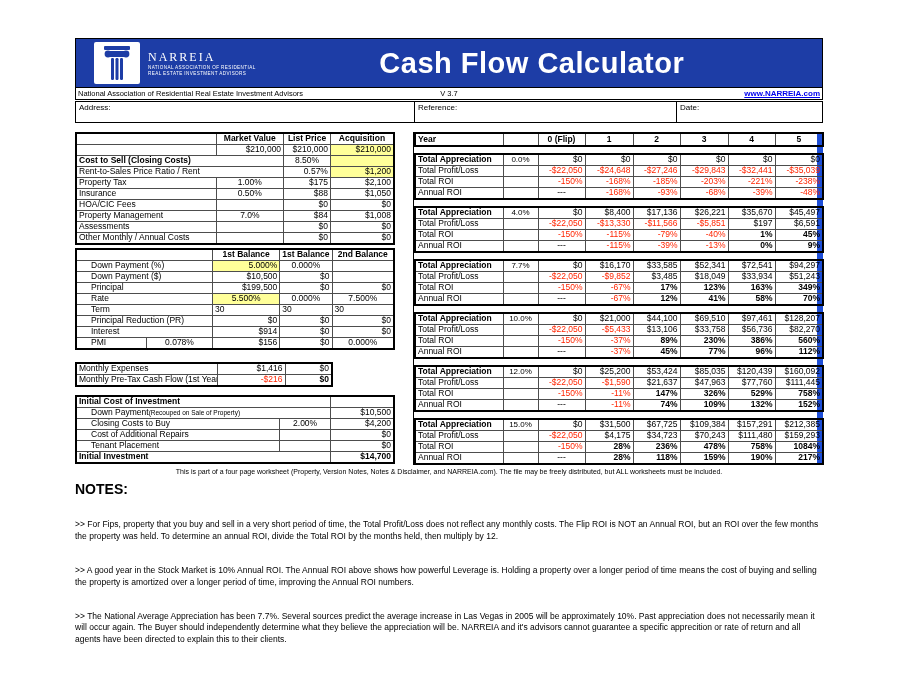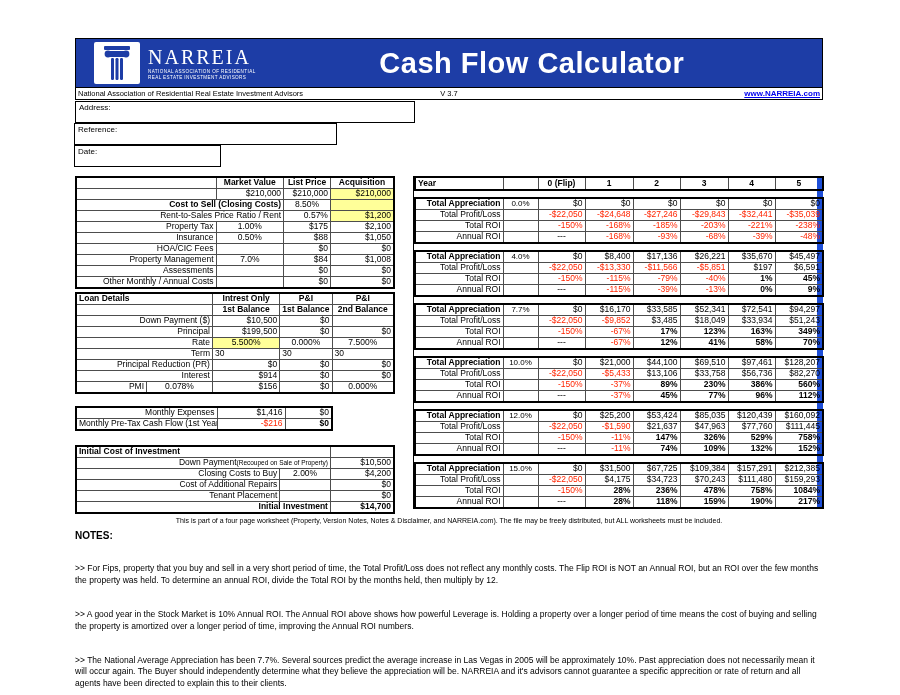--- a/index.html
+++ b/index.html
@@ -3,73 +3,73 @@
 <meta charset="utf-8">
 <style>
   html,body{margin:0;padding:0;background:#fff;}
   .sheet{position:relative;width:900px;height:695px;background:#fff;font-family:"Liberation Sans",sans-serif;color:#000;overflow:hidden;}
   .content{position:absolute;left:75px;top:38px;width:748px;}
 
   
   .banner{display:flex;align-items:center;height:50px;background:#1d3da6;border:1px solid #000;box-sizing:border-box;}
   .logo-box{width:46px;height:42px;background:#fff;border-radius:2px;margin-left:18px;display:flex;align-items:center;justify-content:center;flex:none;}
   .logo-text{margin-left:8px;color:#fff;}
-  .logo-acronym{font-family:"Liberation Serif",serif;font-size:20px;letter-spacing:2px;}
+  .logo-acronym{font-family:"Liberation Serif",serif;font-size:12px;letter-spacing:2px;}
   .logo-sub{font-size:4.6px;letter-spacing:.4px;text-transform:uppercase;line-height:1.25;}
   .banner-title{flex:1;text-align:center;color:#fff;font-weight:bold;font-size:29px;letter-spacing:.5px;padding-right:14px;white-space:nowrap;}
 
   
   .info-bar{position:relative;display:flex;align-items:center;justify-content:space-between;height:12px;border:1px solid #000;border-top:none;box-sizing:border-box;font-size:7.5px;padding:0 2px;}
   .info-version{position:absolute;left:0;right:0;text-align:center;}
   .info-link{color:#0000ee;text-decoration:underline;font-weight:bold;font-size:8px;position:relative;z-index:1;}
 
   
-  .fields-row{display:flex;margin-top:1px;flex-direction:column;}
+  .fields-row{display:flex;margin-top:1px;}
   .field{border:1px solid #000;box-sizing:border-box;height:22px;font-size:8px;padding:1px 3px;}
   .field+.field{margin-left:-1px;}
   .f-address{width:340px;}
   .f-reference{width:263px;}
   .f-date{width:147px;}
 
   
   .main{display:flex;margin-top:9px;align-items:flex-start;}
   .left-col{width:320px;flex:none;}
   .right-col{width:410px;flex:none;margin-left:18px;}
 
   
   .grid{border-collapse:collapse;table-layout:fixed;font-size:8.5px;line-height:1.1;}
   .grid td{border:1px solid #4d4d4d;height:10px;padding:0 2px;white-space:nowrap;overflow:hidden;text-align:right;}
-  .grid td:first-child{text-align:right;}
+  .grid td:first-child{text-align:left;}
   .grid thead td{font-weight:bold;text-align:center;}
   .box{border:2px solid #000;}
   .a-left{text-align:left !important;}
   .a-center{text-align:center !important;}
   .input{background:#ffff99;}
   .b{font-weight:bold;}
   .neg{color:#ff2400;}
   td.ind{padding-left:14px;}
   .note{font-size:6.5px;}
 
   .loan{margin-top:3px;}
   .monthly{margin-top:12px;width:258px;}
-  .initial{margin-top:14px;}
+  .initial{margin-top:8px;}
 
   
   .right-box{border-left:1px solid #000;border-right:6px solid #1d4ed8;box-sizing:border-box;}
   .year-tbl{width:100%;}
   .year-tbl td{height:11px;font-weight:bold;text-align:center;}
   .year-tbl td:first-child{text-align:left;}
   .block{width:100%;margin-top:6px;}
   .block td.rate{text-align:center;font-size:8px;}
 
   .footer-note{margin-top:3px;text-align:center;font-size:7px;width:100%;}
 
   
   .notes{margin-top:6px;font-size:8.5px;}
-  .notes-heading{font-weight:bold;font-size:10px;}
+  .notes-heading{font-weight:bold;font-size:14px;}
   .notes p{margin:22px 0 0 0;line-height:1.4;}
 </style>
 </head>
 <body>
 
 <div class="sheet">
   <div class="content">
 
     <div class="banner">
       <div class="logo-box">
@@ -182,33 +182,33 @@
         <table class="grid box loan">
           <colgroup>
               <col style="width:73px">
               <col style="width:68px">
               <col style="width:70px">
               <col style="width:46px">
               <col style="width:63px">
             </colgroup>
         <thead>
               <tr>
-                <td colspan="2" class="b a-left"><span>Loan Details</span></td>
-                <td><span>Intrest Only</span></td>
-                <td><span>P&amp;I</span></td>
-                <td><span>P&amp;I</span></td>
-              </tr>
-              <tr>
                 <td colspan="2"><span></span></td>
                 <td><span>1st Balance</span></td>
                 <td><span>1st Balance</span></td>
                 <td><span>2nd Balance</span></td>
               </tr>
             </thead>
             <tbody>
+              <tr>
+                <td colspan="2" class="ind"><span>Down Payment (%)</span></td>
+                <td class="input"><span>5.000%</span></td>
+                <td class="a-center"><span>0.000%</span></td>
+                <td><span></span></td>
+              </tr>
               <tr>
                 <td colspan="2" class="ind"><span>Down Payment ($)</span></td>
                 <td><span>$10,500</span></td>
                 <td><span>$0</span></td>
                 <td><span></span></td>
               </tr>
               <tr>
                 <td colspan="2" class="ind"><span>Principal</span></td>
                 <td><span>$199,500</span></td>
                 <td><span>$0</span></td>

